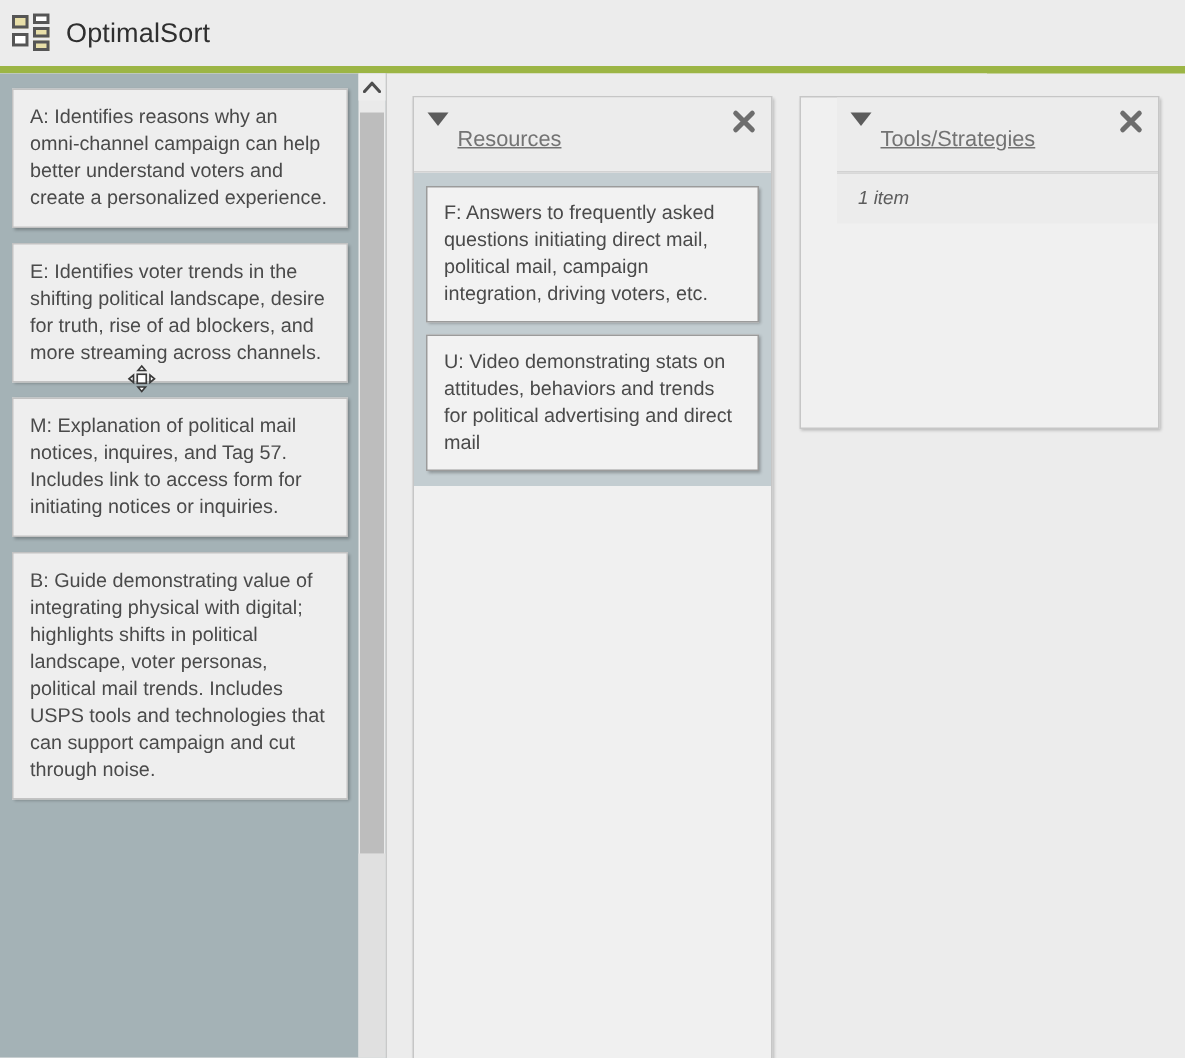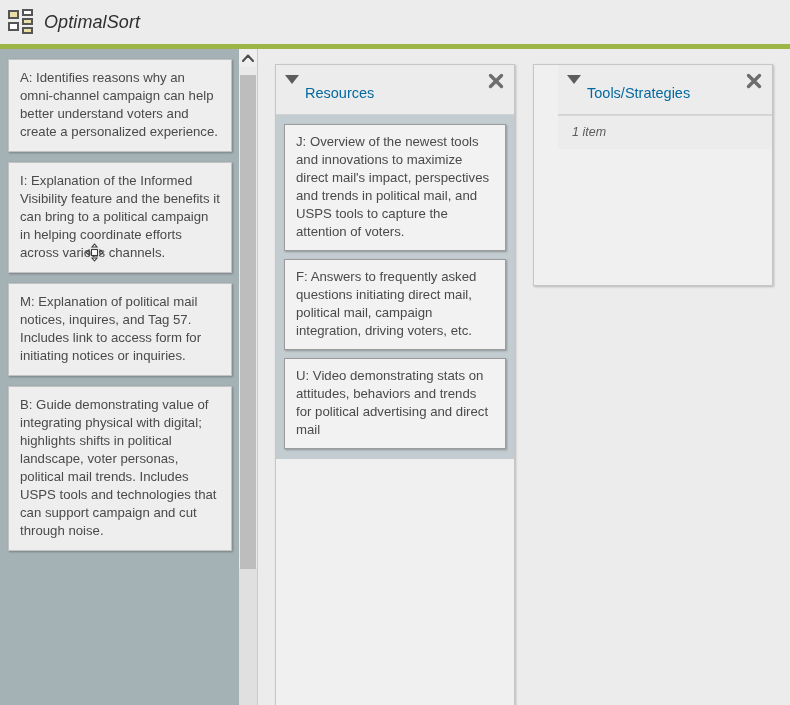--- a/index.html
+++ b/index.html
@@ -12,21 +12,20 @@
     font-family: "Liberation Sans", sans-serif;
   }
 
   
   #topbar {
     position: absolute; left: 0; top: 0;
     width: 790px; height: 44px;
     background: #ececec;
     display: flex; align-items: center;
     padding-left: 8px;
-    font-style: italic;
   }
   #logo-mark {
     width: 26px; height: 26px;
     position: relative;
     flex: 0 0 26px;
     margin-right: 10px;
   }
   #logo-mark .lm {
     position: absolute;
     border: 2px solid #555;
@@ -128,21 +127,22 @@
     position: absolute; left: 9px; top: 10px;
     width: 0; height: 0;
     border-left: 7px solid transparent;
     border-right: 7px solid transparent;
     border-top: 9px solid #5c5c5c;
     cursor: pointer;
   }
   .col-title {
     position: absolute; left: 29px; top: 20px;
     font-size: 14.5px;
-    color: #0369a1;
+    color: #737373;
+    text-decoration: underline;
     cursor: text;
   }
   .col-close {
     position: absolute; right: 8px; top: 6px;
     width: 20px; height: 20px;
     cursor: pointer;
   }
   .col-close svg { display: block; }
 
   .col-body {
@@ -190,21 +190,21 @@
   </div>
   <div id="app-title">OptimalSort</div>
 </div>
 <div id="green-rule"></div>
 
 <div id="workspace">
 
   <div id="unsorted-pane">
     <div id="unsorted-list">
         <div class="ucard">A: Identifies reasons why an omni-channel campaign can help better understand voters and create a personalized experience.</div>
-        <div class="ucard">I: Explanation of the Informed Visibility feature and the benefits it can bring to a political campaign in helping coordinate efforts across various channels.</div>
+        <div class="ucard">E: Identifies voter trends in the shifting political landscape, desire for truth, rise of ad blockers, and more streaming across channels.</div>
         <div class="ucard">M: Explanation of political mail notices, inquires, and Tag 57. Includes link to access form for initiating notices or inquiries.</div>
         <div class="ucard">B: Guide demonstrating value of integrating physical with digital; highlights shifts in political landscape, voter personas, political mail trends. Includes USPS tools and technologies that can support campaign and cut through noise.</div>
       </div>
 
     <div id="unsorted-scrollbar">
       <div id="sb-up">
         <svg width="12" height="8" viewBox="0 0 12 8">
           <polyline points="1,7 6,1.5 11,7" fill="none" stroke="#4e4e4e" stroke-width="2.1" stroke-linecap="round" stroke-linejoin="round"></polyline>
         </svg>
       </div>
@@ -217,21 +217,20 @@
     <div class="col-header">
       <div class="col-collapse"></div>
       <div class="col-title">Resources</div>
       <div class="col-close">
         <svg width="20" height="20" viewBox="0 0 20 20">
           <path d="M4.5 4.5 L15.5 15.5 M15.5 4.5 L4.5 15.5" stroke="#6d6d6d" stroke-width="3.4" stroke-linecap="round"></path>
         </svg>
       </div>
     </div>
     <div class="col-body" id="body-resources">
-        <div class="ccard">J: Overview of the newest tools and innovations to maximize direct mail's impact, perspectives and trends in political mail, and USPS tools to capture the attention of voters.</div>
         <div class="ccard">F: Answers to frequently asked questions initiating direct mail, political mail, campaign integration, driving voters, etc.</div>
         <div class="ccard">U: Video demonstrating stats on attitudes, behaviors and trends for political advertising and direct mail</div>
       </div>
   </div>
 
   <div class="column" id="col-tools">
     <div class="col-header">
       <div class="col-collapse"></div>
       <div class="col-title">Tools/Strategies</div>
       <div class="col-close">

